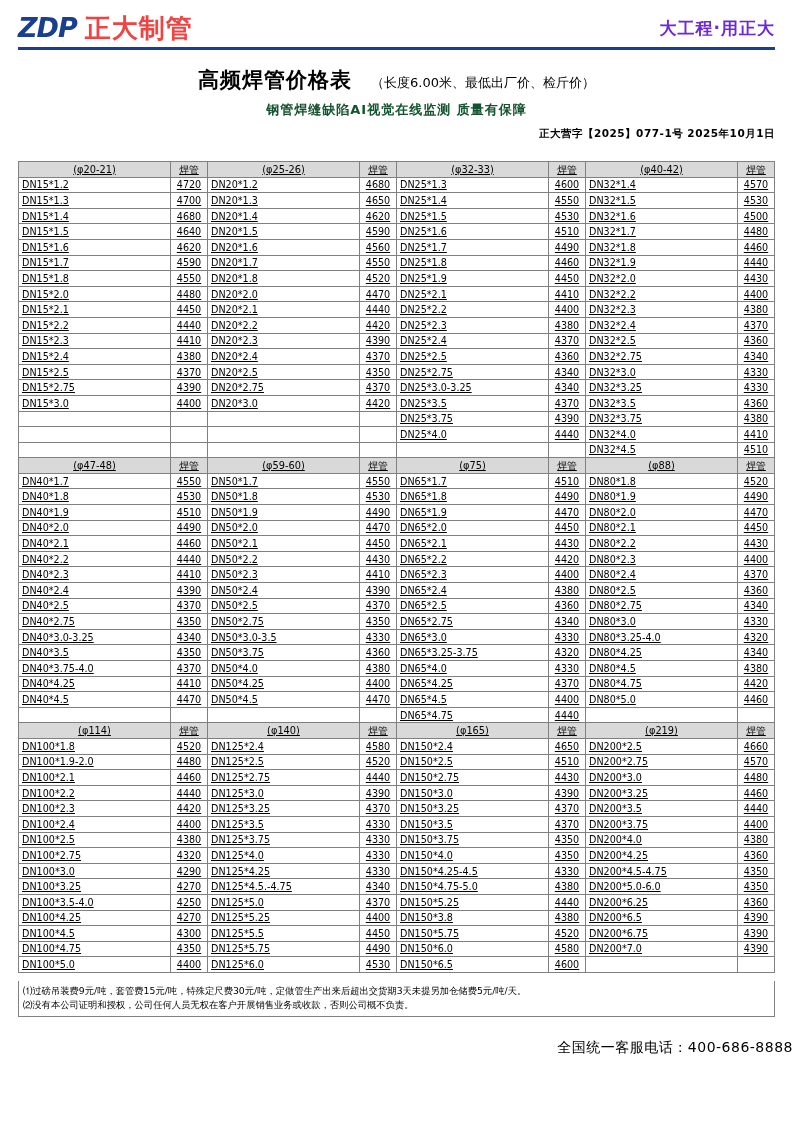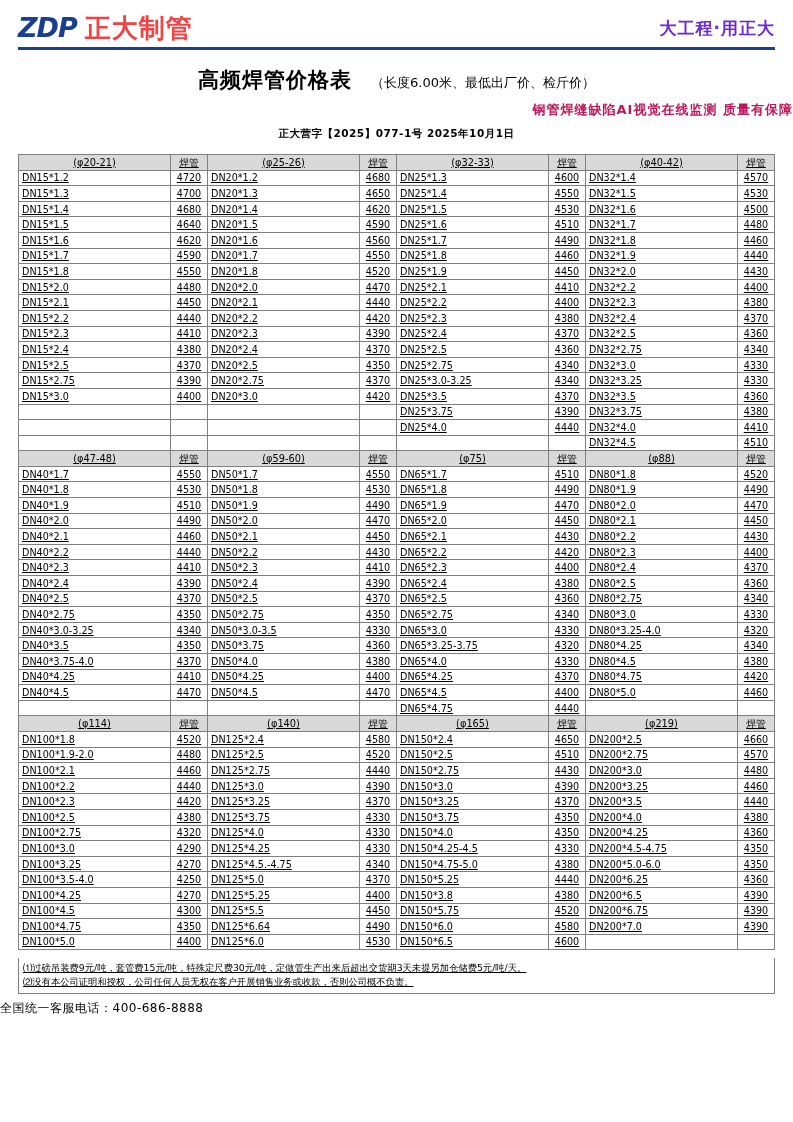--- a/index.html
+++ b/index.html
@@ -28,24 +28,24 @@
   }
   .brand-cn{
     font-size:26px;font-weight:bold;color:#ef4444;letter-spacing:1px;line-height:1;
   }
   .slogan{font-size:17px;font-weight:bold;color:#6d28d9;letter-spacing:1px;padding-bottom:1px;}
 
   
   .title-wrap{text-align:center;margin-top:16px;}
   .main-title{font-size:21px;font-weight:bold;letter-spacing:1px;}
   .main-title .sub{font-size:13px;font-weight:normal;letter-spacing:0;margin-left:19px;}
-  .sub-title{margin-top:7px;font-size:13px;font-weight:bold;color:#be185d;letter-spacing:1px;text-align:right;}
+  .sub-title{margin-top:7px;font-size:13px;font-weight:bold;color:#14532d;letter-spacing:1px;}
   .docline{
-    margin:8px 18px 13px 18px;
-    text-align:center;font-size:10.5px;font-weight:bold;letter-spacing:0.5px;
+    margin:8px 18px 20px 18px;
+    text-align:right;font-size:10.5px;font-weight:bold;letter-spacing:0.5px;
   }
 
   
   table{
     border-collapse:collapse;
     margin:8px 18px;
     width:757px;
     table-layout:fixed;
     text-decoration:underline;
   }
@@ -70,24 +70,23 @@
   .w-name{width:152px;}
   .w-val{width:37px;}
 
   
   .notes{
     margin:0 18px;
     border:1px solid #808080;border-top:none;
     font-size:9.3px;
     padding:3px 4px 4px 4px;
     line-height:1.5;
-    text-decoration:underline;
   }
   .footer{
-    text-align:left;font-size:12px;margin-top:6px;letter-spacing:0.5px;
+    text-align:right;font-size:14px;margin-top:22px;letter-spacing:0.5px;
   }
 </style>
 </head>
 <body>
 
 <div class="page">
 
   <div class="header">
     <div class="brand">
       <span class="zdp">ZDP</span>
@@ -531,20 +530,30 @@
           <td class="name">DN100*2.3</td>
           <td class="val">4420</td>
           <td class="name">DN125*3.25</td>
           <td class="val">4370</td>
           <td class="name">DN150*3.25</td>
           <td class="val">4370</td>
           <td class="name">DN200*3.5</td>
           <td class="val">4440</td>
         </tr>
         <tr>
+          <td class="name">DN100*2.4</td>
+          <td class="val">4400</td>
+          <td class="name">DN125*3.5</td>
+          <td class="val">4330</td>
+          <td class="name">DN150*3.5</td>
+          <td class="val">4370</td>
+          <td class="name">DN200*3.75</td>
+          <td class="val">4400</td>
+        </tr>
+        <tr>
           <td class="name">DN100*2.5</td>
           <td class="val">4380</td>
           <td class="name">DN125*3.75</td>
           <td class="val">4330</td>
           <td class="name">DN150*3.75</td>
           <td class="val">4350</td>
           <td class="name">DN200*4.0</td>
           <td class="val">4380</td>
         </tr>
         <tr>
@@ -603,21 +612,21 @@
           <td class="name">DN125*5.5</td>
           <td class="val">4450</td>
           <td class="name">DN150*5.75</td>
           <td class="val">4520</td>
           <td class="name">DN200*6.75</td>
           <td class="val">4390</td>
         </tr>
         <tr>
           <td class="name">DN100*4.75</td>
           <td class="val">4350</td>
-          <td class="name">DN125*6.64</td>
+          <td class="name">DN125*5.75</td>
           <td class="val">4490</td>
           <td class="name">DN150*6.0</td>
           <td class="val">4580</td>
           <td class="name">DN200*7.0</td>
           <td class="val">4390</td>
         </tr>
         <tr>
           <td class="name">DN100*5.0</td>
           <td class="val">4400</td>
           <td class="name">DN125*6.0</td>

